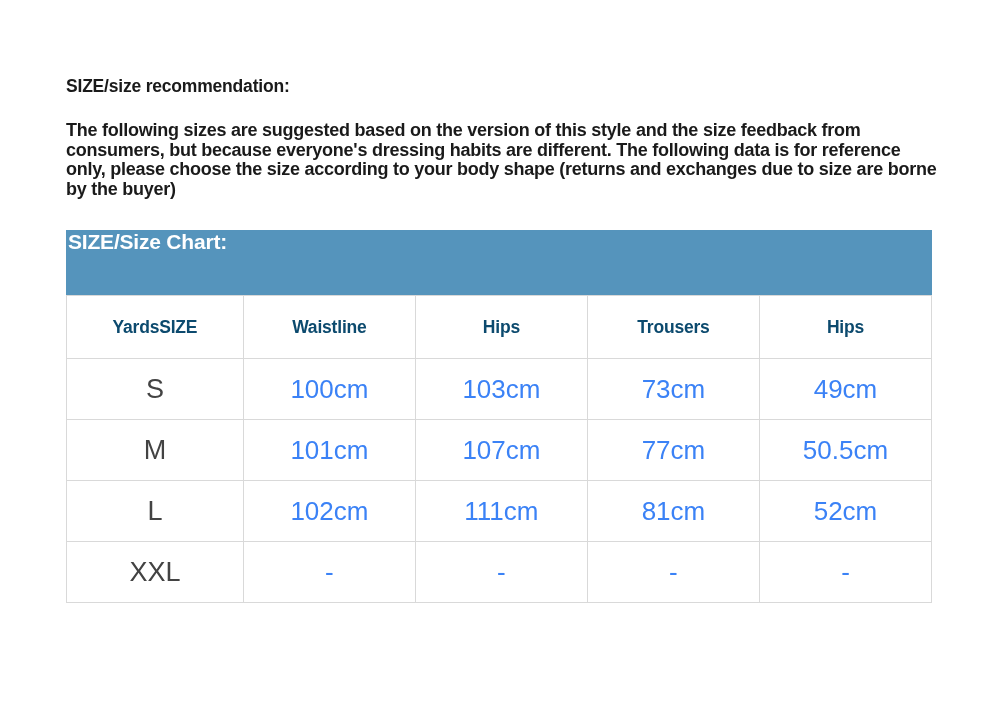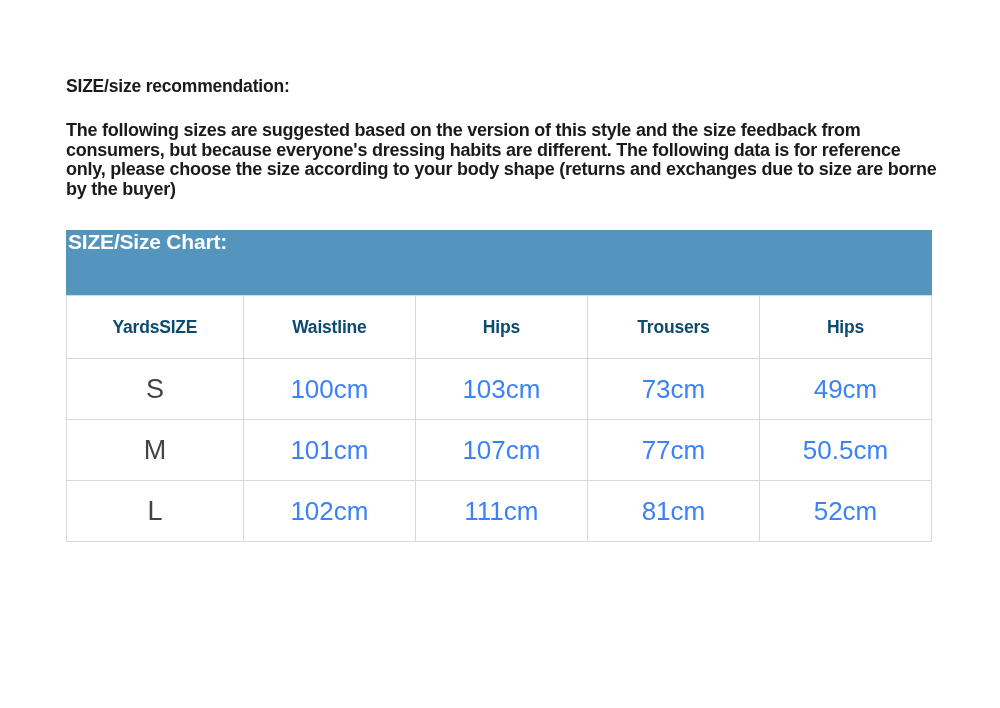--- a/index.html
+++ b/index.html
@@ -117,16 +117,23 @@
             <td>77cm</td>
             <td>50.5cm</td>
           </tr>
           <tr>
             <td class="size-cell">L</td>
             <td>102cm</td>
             <td>111cm</td>
             <td>81cm</td>
             <td>52cm</td>
           </tr>
+          <tr>
+            <td class="size-cell">XXL</td>
+            <td>-</td>
+            <td>-</td>
+            <td>-</td>
+            <td>-</td>
+          </tr>
         </tbody>
     </table>
   </div>
 </div>
 
 </body></html>

